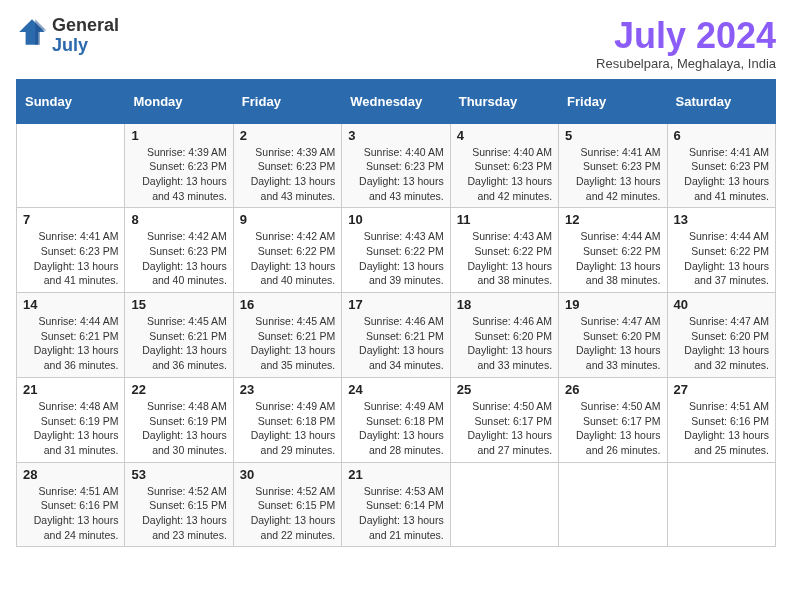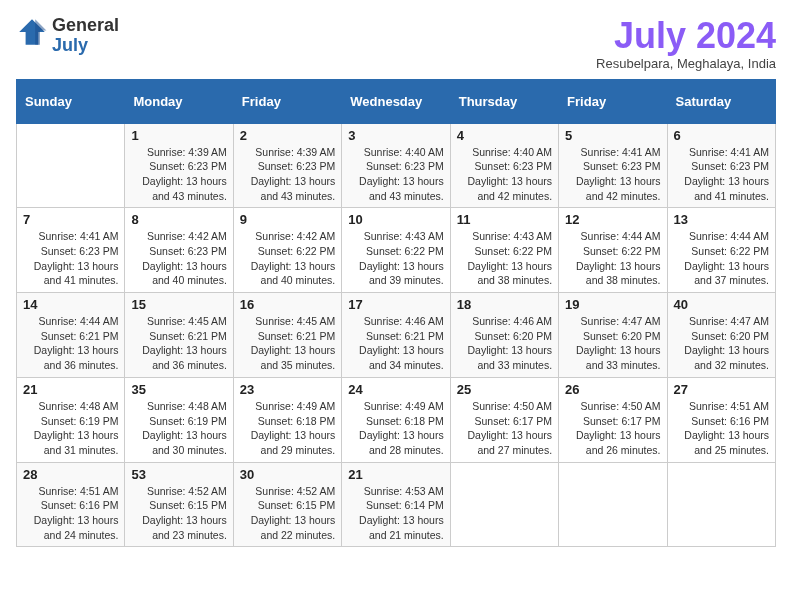--- a/index.html
+++ b/index.html
@@ -207,21 +207,21 @@
           <span class="day-number">40</span>
           <div class="day-info">Sunrise: 4:47 AM<br>Sunset: 6:20 PM<br>Daylight: 13 hours<br>and 32 minutes.</div>
         </td>
       </tr>
       <tr>
         <td>
           <span class="day-number">21</span>
           <div class="day-info">Sunrise: 4:48 AM<br>Sunset: 6:19 PM<br>Daylight: 13 hours<br>and 31 minutes.</div>
         </td>
         <td>
-          <span class="day-number">35</span>
+          <span class="day-number">22</span>
           <div class="day-info">Sunrise: 4:48 AM<br>Sunset: 6:19 PM<br>Daylight: 13 hours<br>and 30 minutes.</div>
         </td>
         <td>
           <span class="day-number">23</span>
           <div class="day-info">Sunrise: 4:49 AM<br>Sunset: 6:18 PM<br>Daylight: 13 hours<br>and 29 minutes.</div>
         </td>
         <td>
           <span class="day-number">24</span>
           <div class="day-info">Sunrise: 4:49 AM<br>Sunset: 6:18 PM<br>Daylight: 13 hours<br>and 28 minutes.</div>
         </td>

